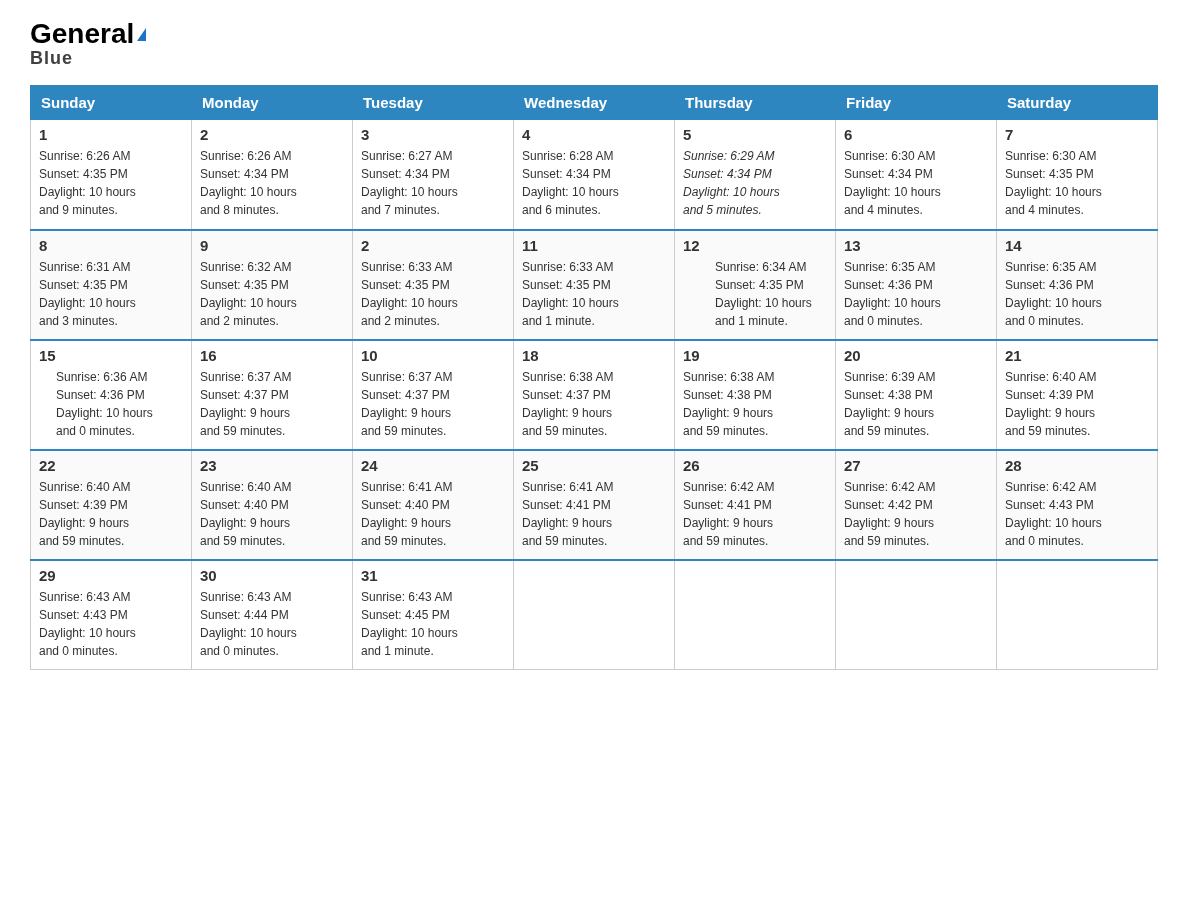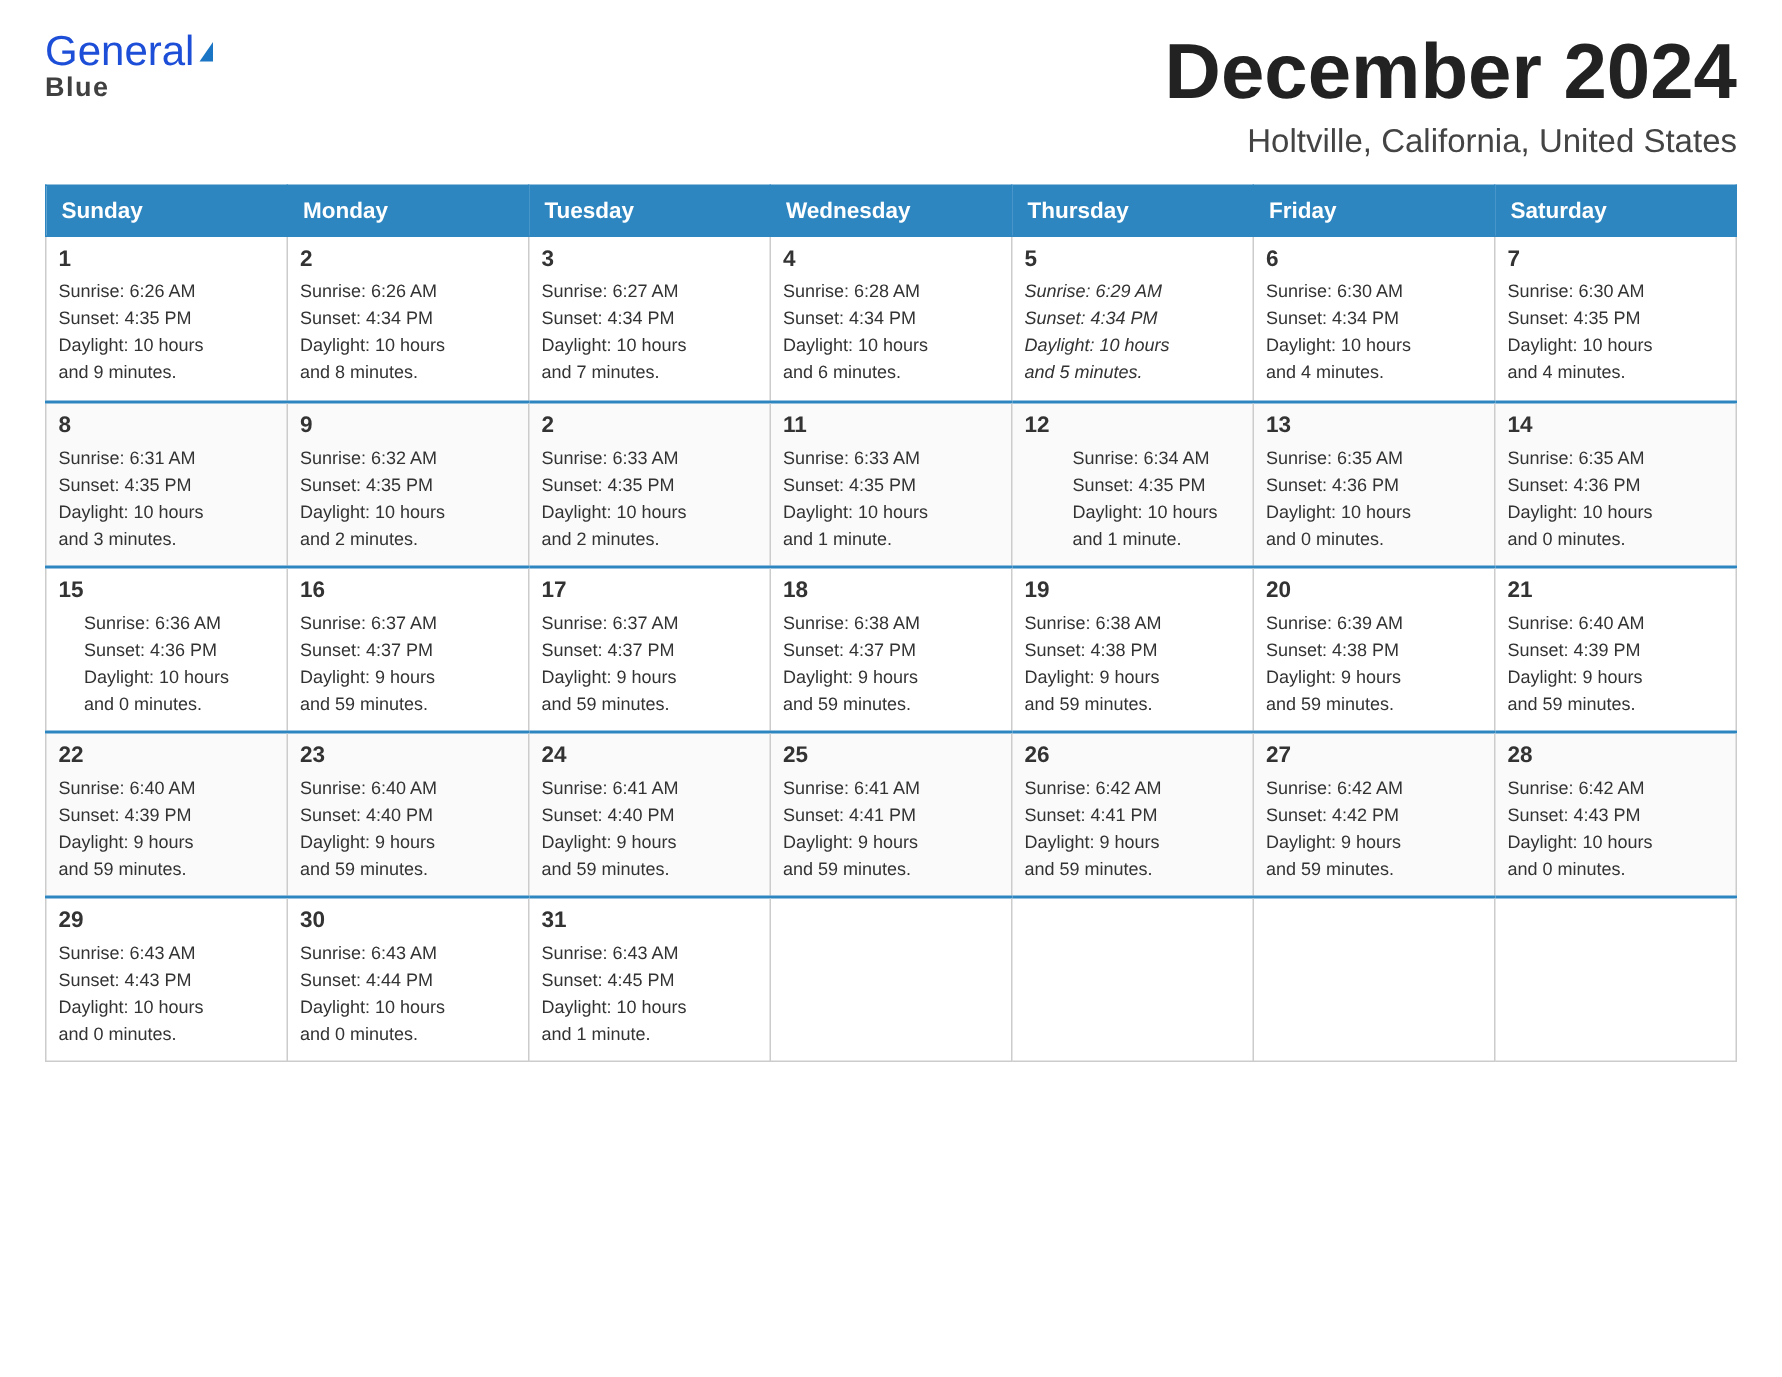--- a/index.html
+++ b/index.html
@@ -16,22 +16,22 @@
       align-items: flex-start;
       margin-bottom: 16px;
     }
     .logo-area {
       display: flex;
       flex-direction: column;
       align-items: flex-start;
     }
     .logo-text {
       font-size: 28px;
-      font-weight: normal;
-      color: #1d4ed8;
+      font-weight: bold;
+      color: #000000;
       line-height: 1;
     }
     .logo-blue-line {
       color: #404040;
       font-size: 18px;
       font-weight: bold;
       letter-spacing: 1px;
       margin-top: 0px;
     }
     .title-area {
@@ -94,24 +94,20 @@
   </style>
 </head>
 <body>
 
 <div class="header-area">
   <div class="logo-area">
     <div class="logo-text">
       General<span style="display:inline-block;width:0;height:0;border-left:9px solid transparent;border-bottom:13px solid #1a75c4;margin-left:3px;margin-bottom:2px;vertical-align:middle;"></span>
     </div>
     <div class="logo-blue-line">Blue</div>
-  </div>
-  <div class="title-area">
-    <div class="month-title">December 2024</div>
-    <div class="location-title">Holtville, California, United States</div>
   </div>
 </div>
 
 <table>
   <thead>
     <tr>
       <th>Sunday</th>
       <th>Monday</th>
       <th>Tuesday</th>
       <th>Wednesday</th>
@@ -232,21 +228,21 @@
 and 0 minutes.</div>
         </td>
         <td>
           <span class="day-number">16</span>
           <div class="day-info" style="white-space: pre-line;">Sunrise: 6:37 AM
 Sunset: 4:37 PM
 Daylight: 9 hours
 and 59 minutes.</div>
         </td>
         <td>
-          <span class="day-number">17</span>
+          <span class="day-number">10</span>
           <div class="day-info" style="white-space: pre-line;">Sunrise: 6:37 AM
 Sunset: 4:37 PM
 Daylight: 9 hours
 and 59 minutes.</div>
         </td>
         <td>
           <span class="day-number">18</span>
           <div class="day-info" style="white-space: pre-line;">Sunrise: 6:38 AM
 Sunset: 4:37 PM
 Daylight: 9 hours

